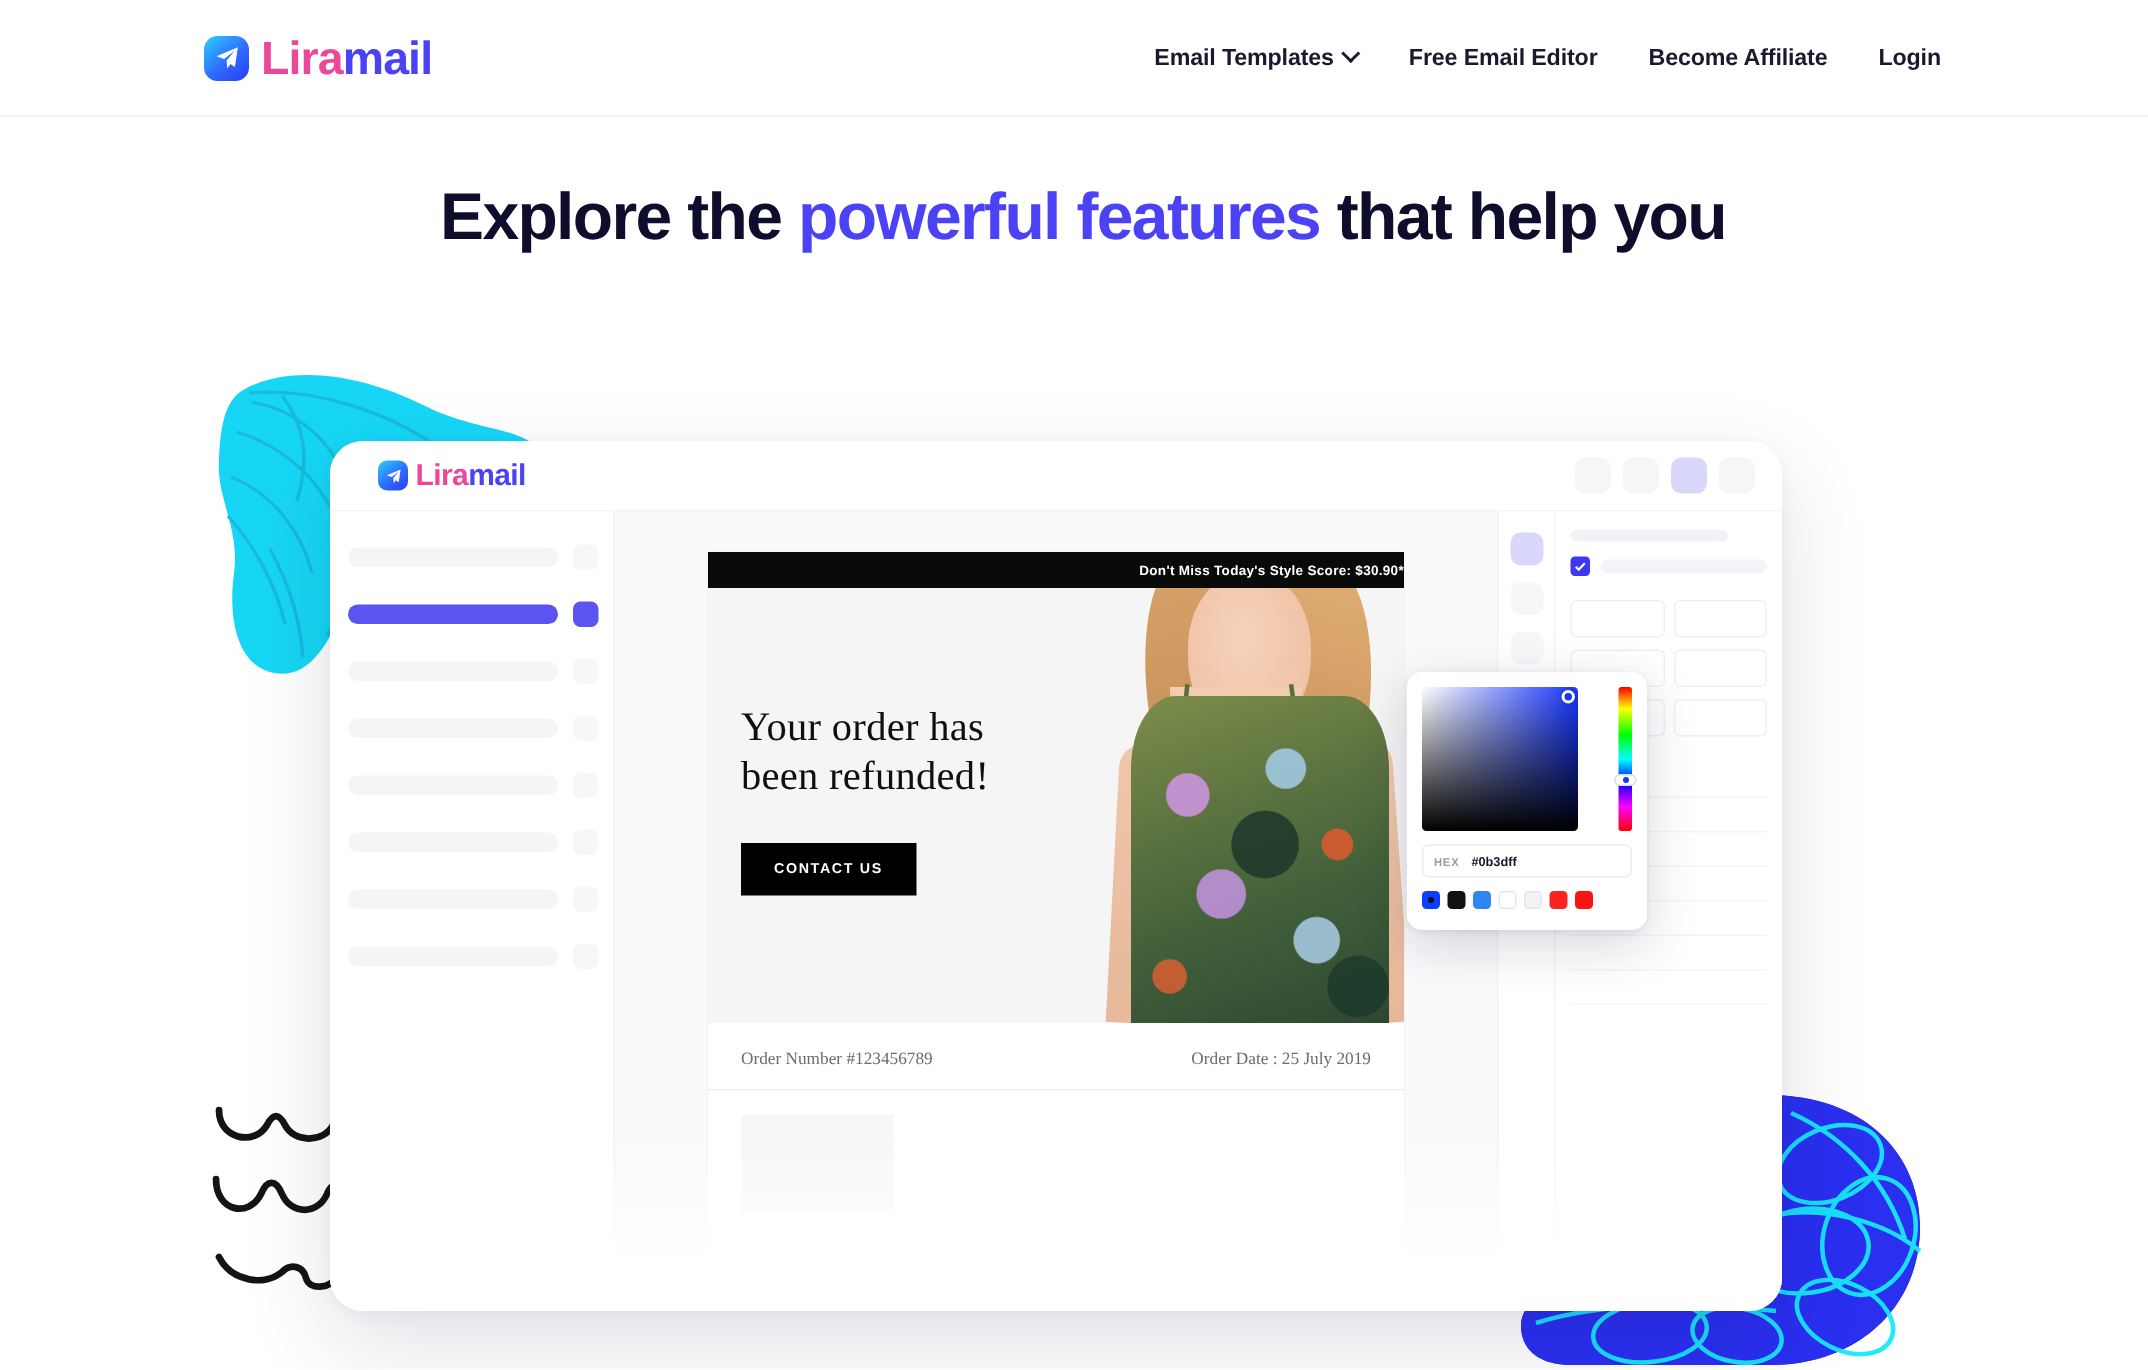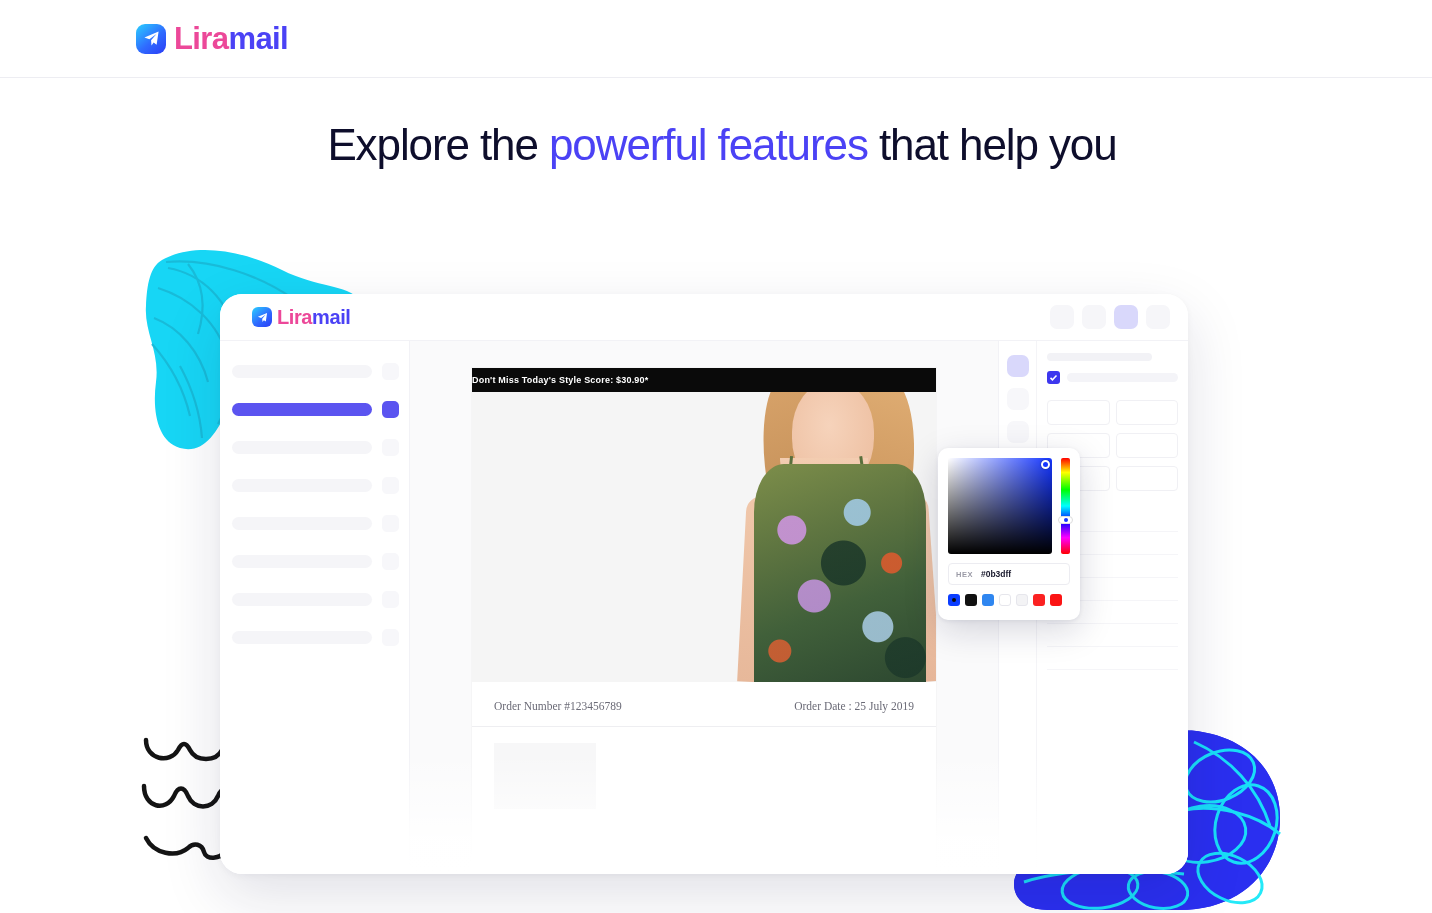--- a/index.html
+++ b/index.html
@@ -48,21 +48,21 @@
     border-right:2px solid #1a1a2e;border-bottom:2px solid #1a1a2e;
     transform:rotate(45deg) translate(-2px,-2px); }
 
   
   .hero{
     padding-top:42px;
     text-align:center;
     position:relative; z-index:30;
   }
   .hero h1{
-    font-size:44px; line-height:1.13; font-weight:400;
+    font-size:44px; line-height:1.13; font-weight:700;
     letter-spacing:-1.1px; color:#0e0e2c;padding-left:12px;
   }
   .hero h1 .hl{ color:#4b42f5; }
 
   
   .decor{ position:absolute; pointer-events:none; }
   .blob-cyan{ left:132px; top:248px; width:230px; height:210px; z-index:5; }
   .blob-blue{ left:1008px; top:718px; width:276px; height:198px; z-index:5; }
   .squiggles{ left:136px; top:728px; width:120px; height:145px; z-index:6; }
 
@@ -130,21 +130,21 @@
   .bag-ico{ width:17px; height:20px; display:inline-block; }
   .email-nav{
     border-top:1px solid #eceaea;
     display:flex; justify-content:space-between;
     padding:14px 26px 13px;
     font-size:10.5px; font-weight:700; color:#1c1c1c;
     letter-spacing:.3px;
   }
   .email-nav span{ cursor:pointer; }
   .email-banner{
-    background:#0a0a0a; color:#fff; text-align:left;
+    background:#0a0a0a; color:#fff; text-align:right;
     font-size:9px; font-weight:700; padding:7px 0; letter-spacing:.2px;
   }
   .email-hero{
     position:relative; height:290px; background:#f5f5f5;
     overflow:hidden;
   }
   .email-hero-text{
     position:absolute; left:22px; top:76px; z-index:3;
   }
   .email-hero-text h2{
@@ -274,21 +274,21 @@
   .fade-bottom{
     position:absolute; left:0; right:0; bottom:0; height:120px;
     background:linear-gradient(180deg,rgba(255,255,255,0) 0%,rgba(255,255,255,.92) 70%,#fff 100%);
     pointer-events:none;
   }
 
   
   .picker{
     position:absolute;
     left:938px; top:448px;
-    width:142px; height:172px;
+    width:160px; height:172px;
     background:#fff;
     border-radius:10px;
     box-shadow:0 10px 34px rgba(18,20,60,.17), 0 1px 4px rgba(18,20,60,.08);
     z-index:25;
     padding:10px;
   }
   .pick-top{ display:flex; gap:7px; }
   .sv-area{
     width:104px;height:96px;border-radius:3px;position:relative;
     background:
@@ -337,20 +337,35 @@
     <span class="brand-mark">
       <svg viewBox="0 0 24 24" fill="#ffffff">
           <path d="M22 2L2 10.5l7 2.6L19 5.5l-7.6 9.1.6 7.4 3-4.2 4.2 3z"></path>
         </svg>
     </span>
     <span class="brand-text">
       <span class="b1">Lira</span><span class="b2">mail</span>
     </span>
   </div>
 
+  <nav class="nav">
+    <div class="nav-item">
+      <span>Email Templates</span>
+      <i class="chev"></i>
+    </div>
+    <div class="nav-item">
+      <span>Free Email Editor</span>
+    </div>
+    <div class="nav-item">
+      <span>Become Affiliate</span>
+    </div>
+    <div class="nav-item">
+      <span>Login</span>
+    </div>
+  </nav>
 </header>
 
 <section class="hero">
   <h1>
     <span>Explore the </span><span class="hl">powerful features</span><span> that help you</span><br>
   </h1>
 </section>
 
 <svg class="decor blob-cyan" viewBox="0 0 230 210">
   <path d="M30 12 C62 -6 110 2 150 22 C186 40 214 36 228 52 L228 88 C200 96 176 84 150 92 C120 102 108 132 96 160 C84 188 70 206 48 200 C26 194 20 164 24 134 C28 104 12 84 14 58 C15 36 18 19 30 12 Z" fill="#17d6f5"></path>
@@ -448,20 +463,27 @@
     </aside>
 
     <main class="mock-canvas">
       <div class="email">
 
 
 
         <div class="email-banner">Don't Miss Today's Style Score: $30.90*</div>
 
         <div class="email-hero">
+          <div class="email-hero-text">
+            <h2>
+              <span>Your order has</span><br>
+              <span>been refunded!</span>
+            </h2>
+            <span class="btn-contact">CONTACT US</span>
+          </div>
           <div class="model">
             <div class="hair-l"></div>
             <div class="hair-r"></div>
             <div class="skin-head"></div>
             <div class="chest"></div>
             <div class="necklace"></div>
             <div class="pendant"></div>
             <div class="skin-arm-l"></div>
             <div class="skin-arm-r"></div>
             <div class="strap-l"></div>

